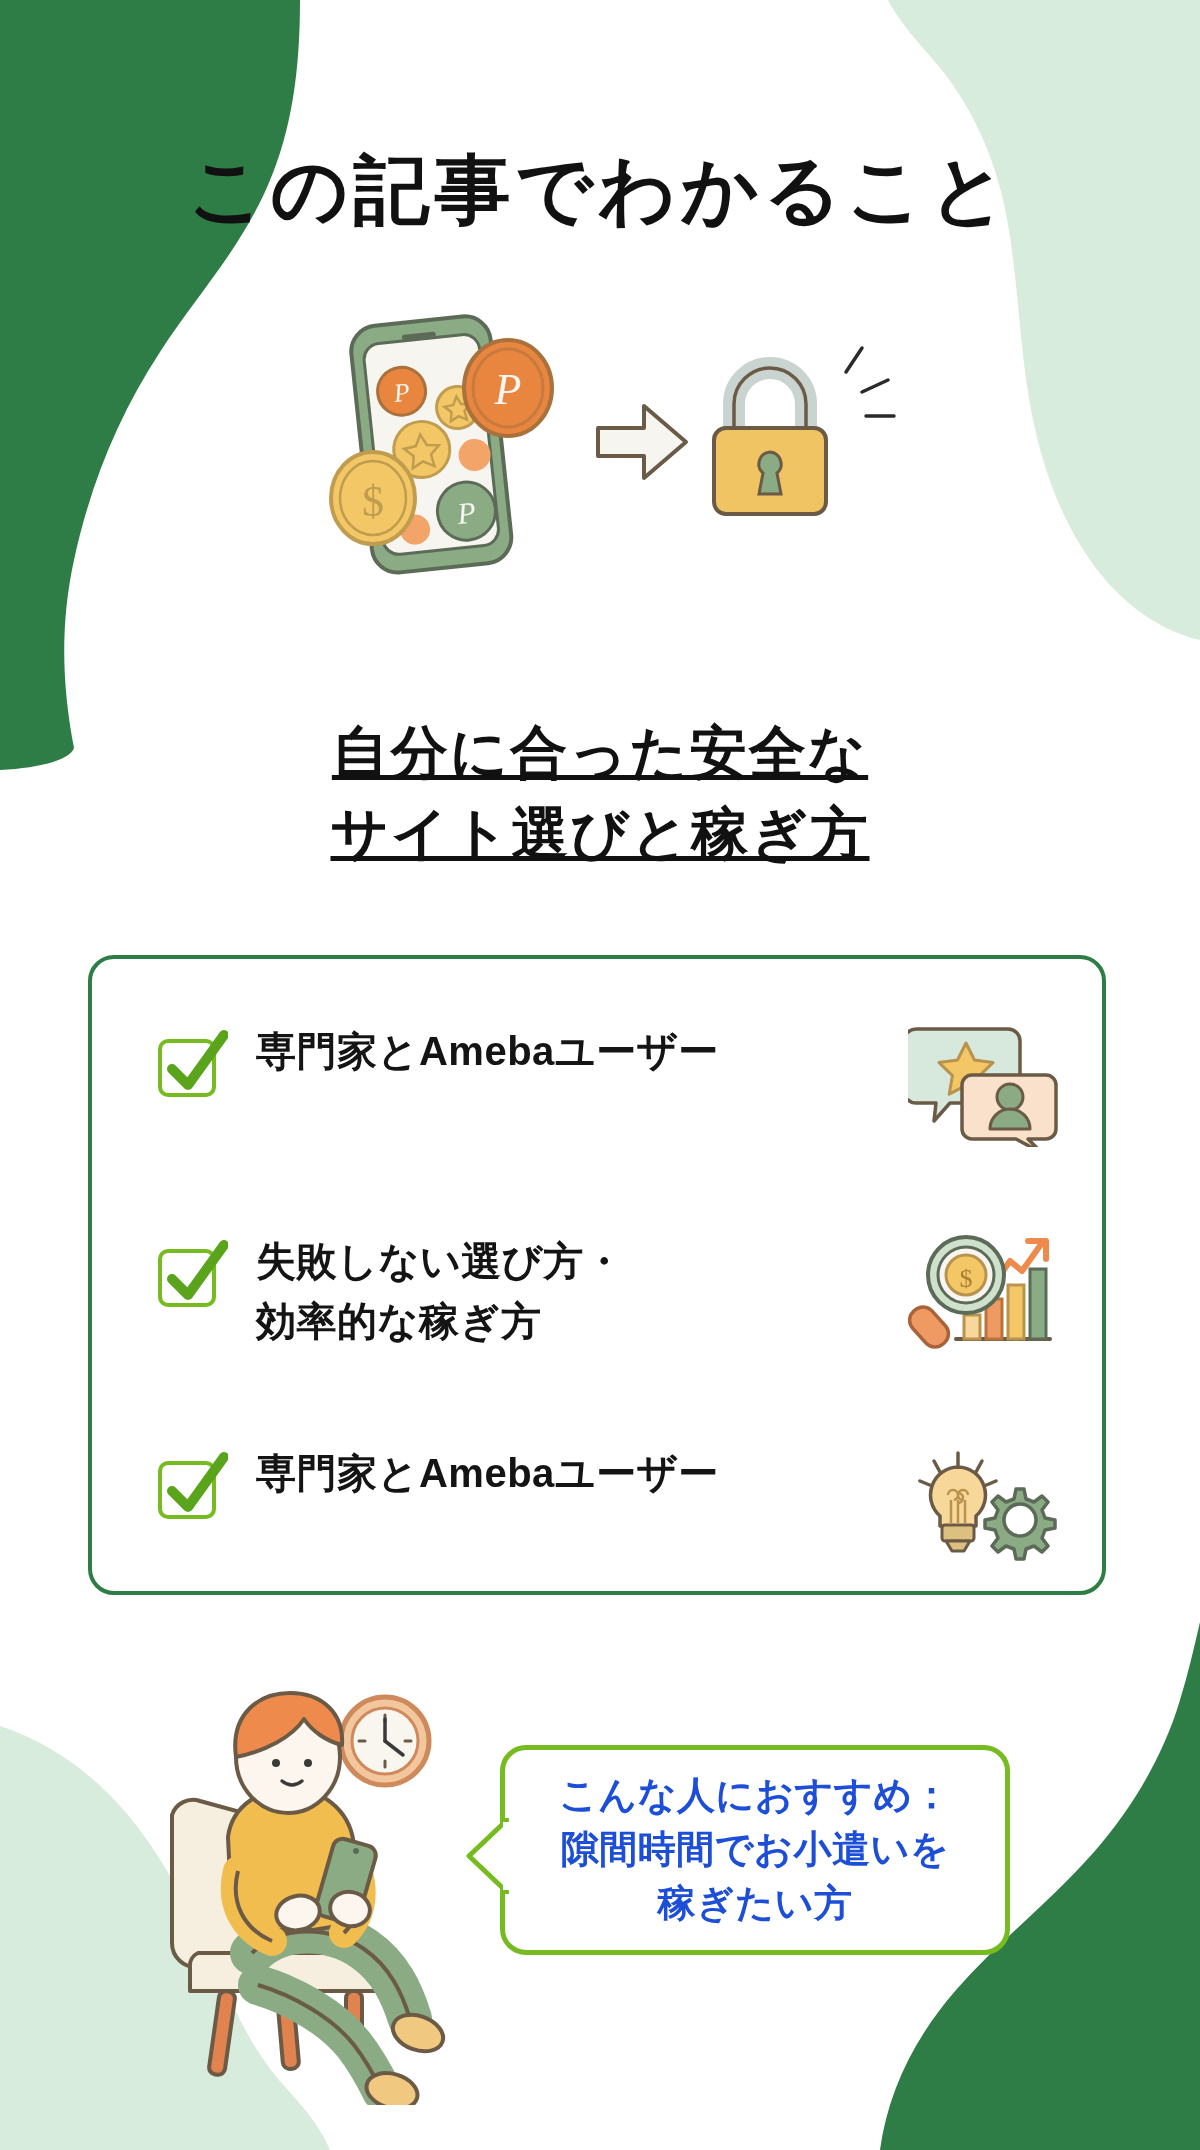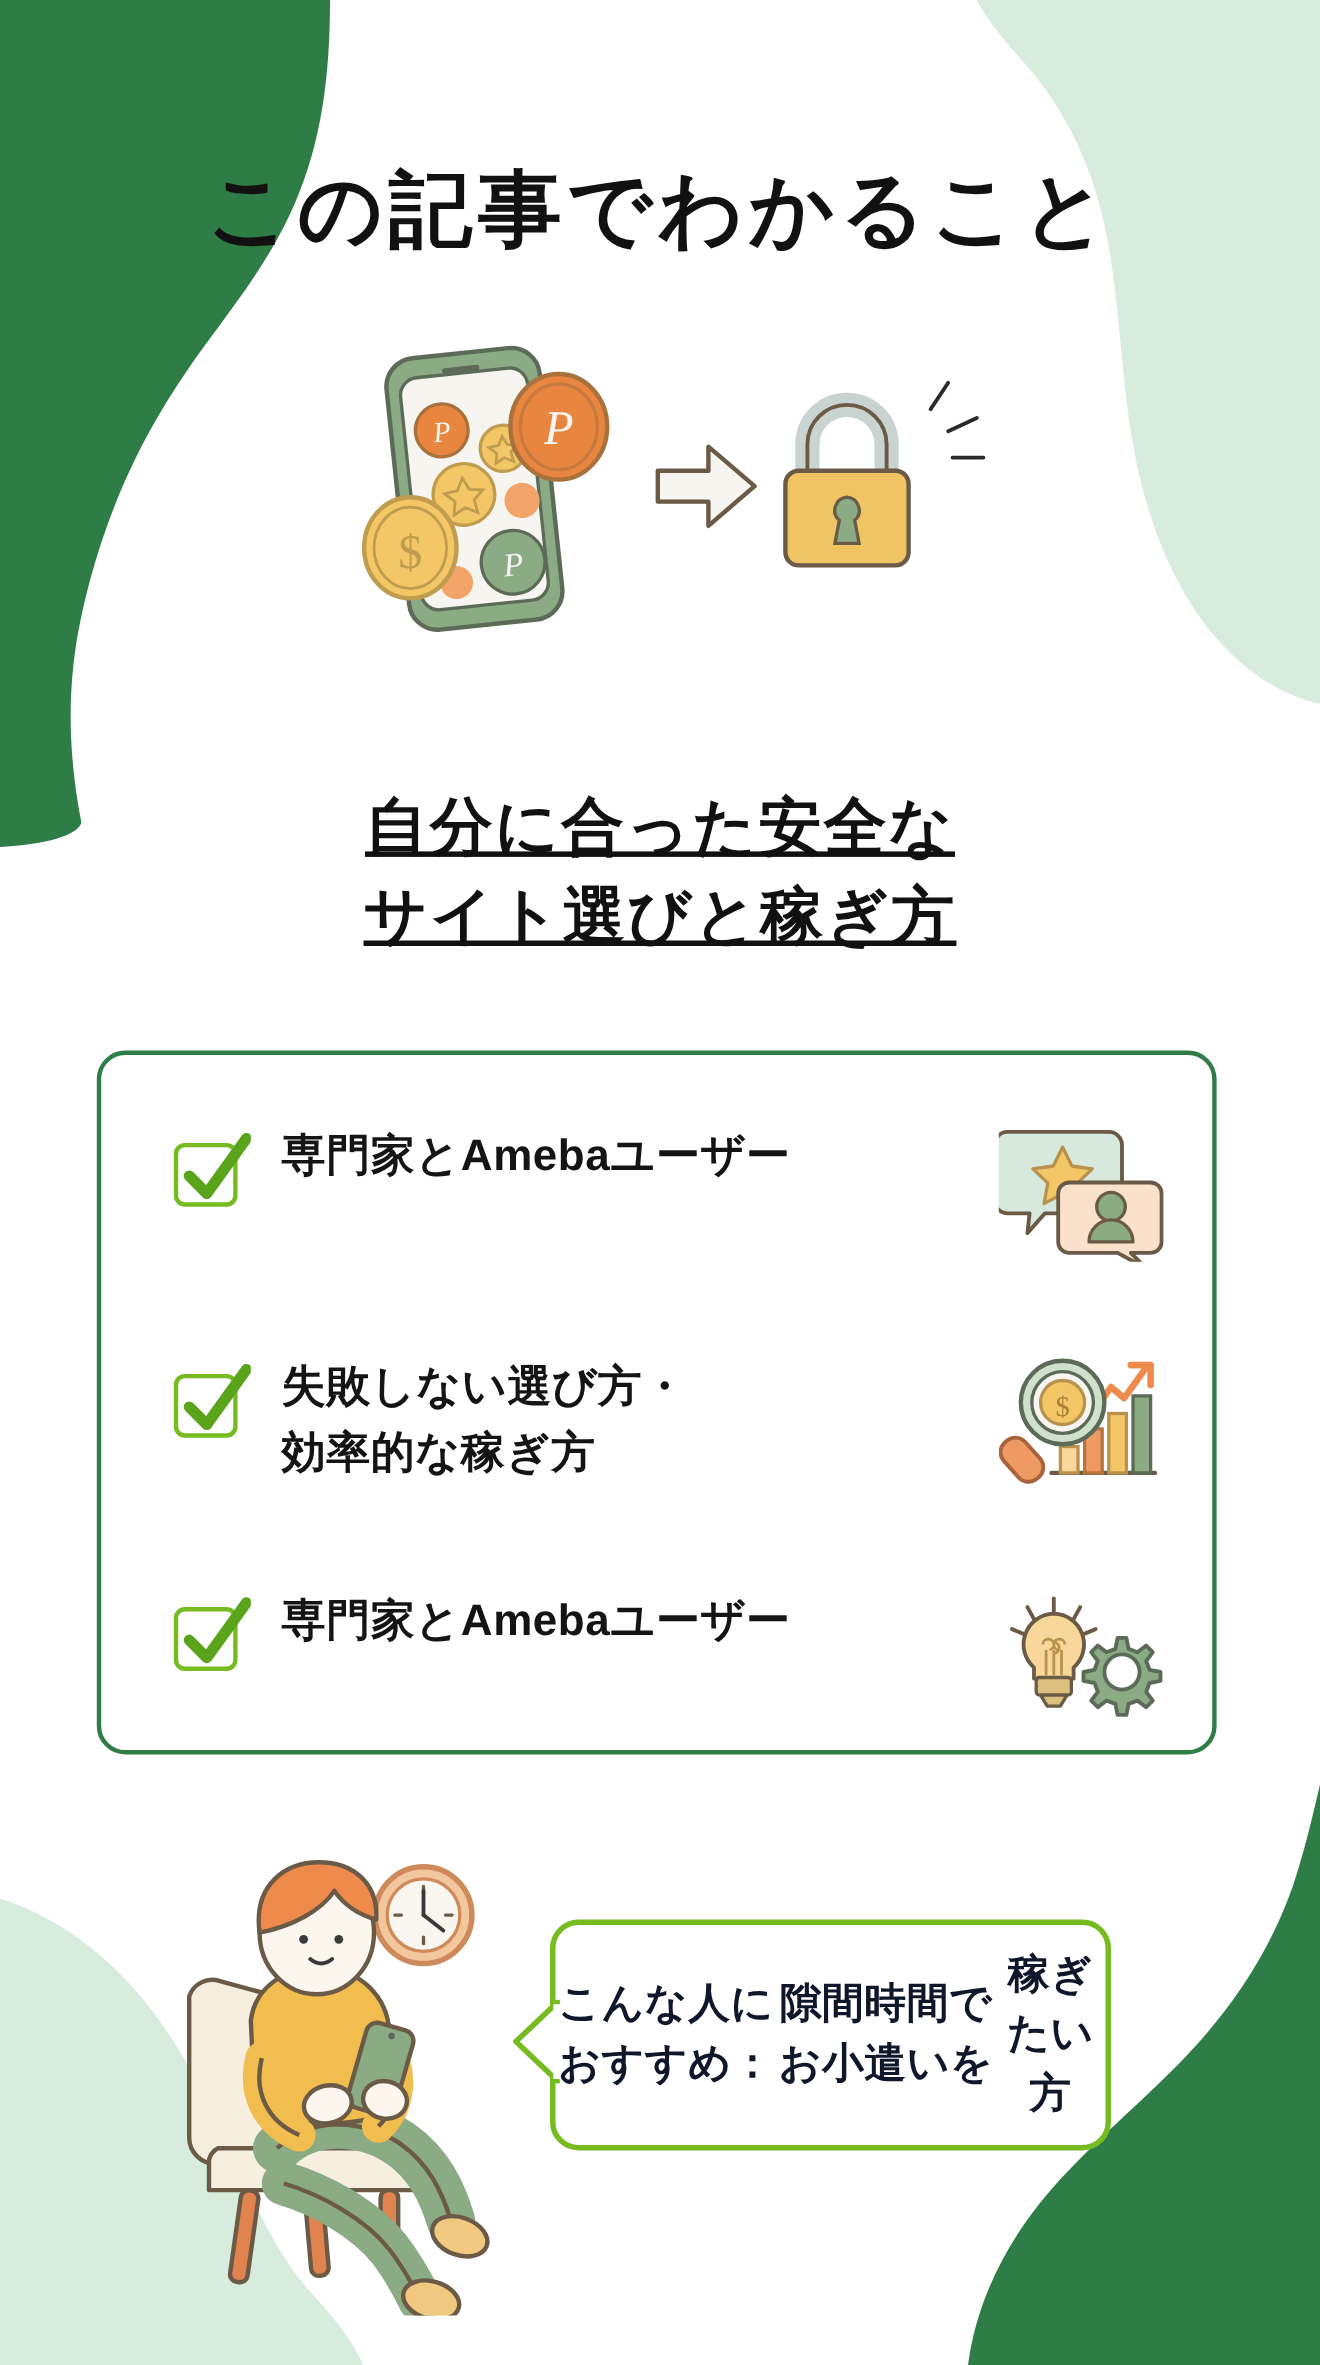--- a/index.html
+++ b/index.html
@@ -111,26 +111,27 @@
     left: 500px; top: 1745px;
     width: 510px; height: 210px;
     border: 5px solid #76bc21;
     border-radius: 26px;
     background: #ffffff;
   }
   .bubble-text {
     position: absolute;
     inset: 0;
     display: flex;
+    flex-direction: column;
     align-items: center;
     justify-content: center;
     font-size: 38px;
     font-weight: 700;
     line-height: 1.42;
-    color: #0f172a;
+    color: #1d4ed8;
     text-align: center;
     letter-spacing: 0.5px;
   }
   .bubble-tail {
     position: absolute;
     left: -42px; top: 68px;
     width: 46px; height: 76px;
   }
 </style>
 </head>

